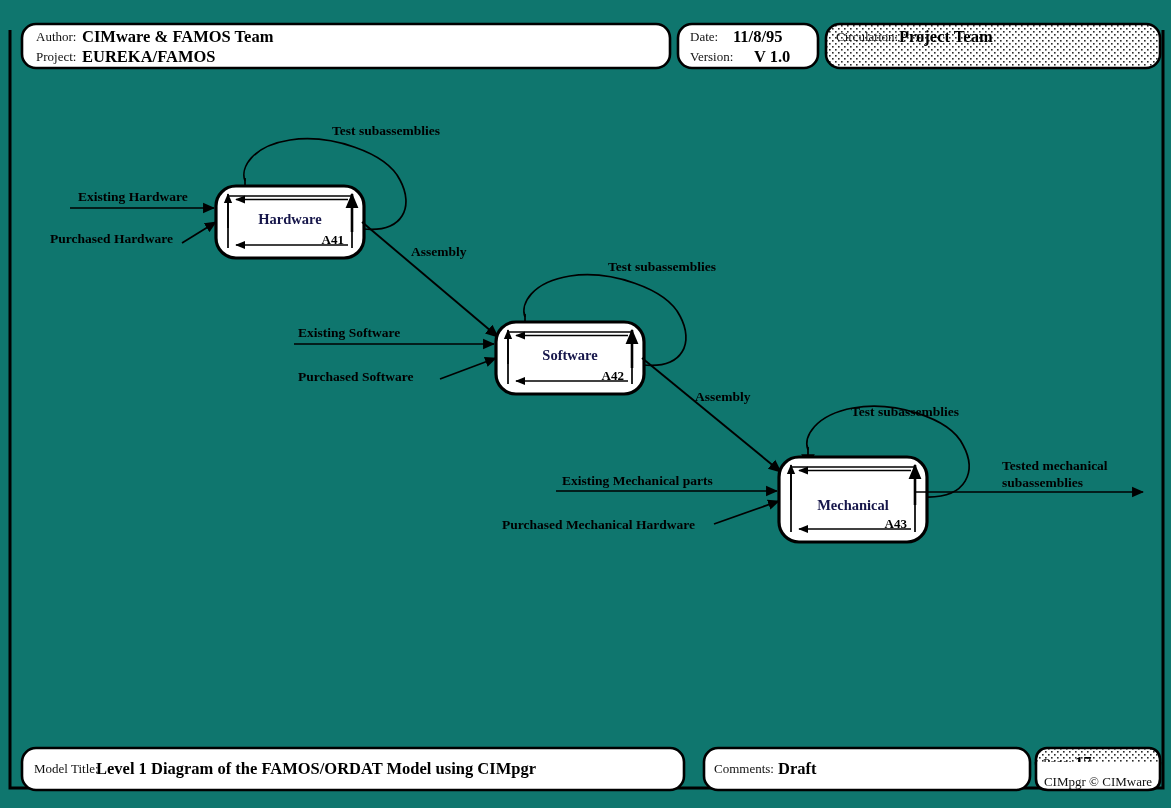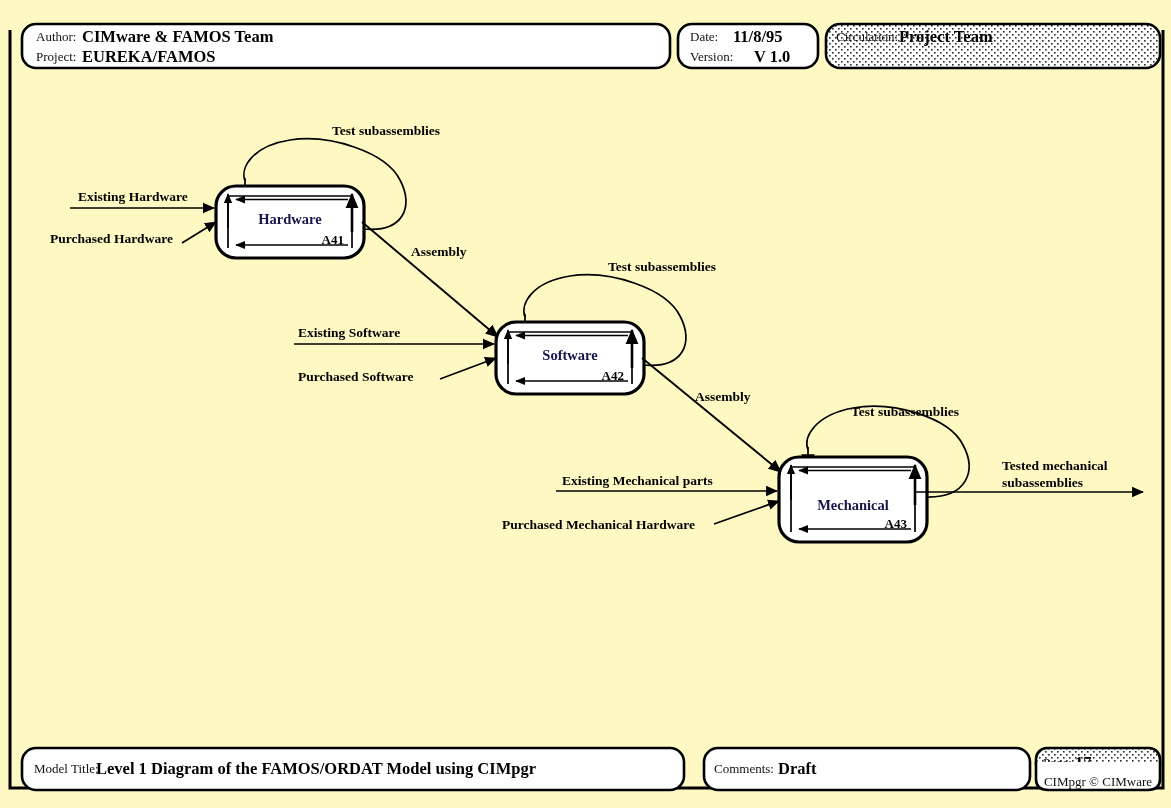--- a/index.html
+++ b/index.html
@@ -8,21 +8,21 @@
     padding: 0;
     background: #ffffff;
   }
   body {
     font-family: "Liberation Serif", "DejaVu Serif", serif;
   }
   #page {
     position: relative;
     width: 1171px;
     height: 808px;
-    background: #fef9c3;
+    background: #0f766e;
     overflow: hidden;
   }
   #svg-root {
     position: absolute;
     left: 0;
     top: 0;
     width: 1171px;
     height: 808px;
   }
   .fld-label {

